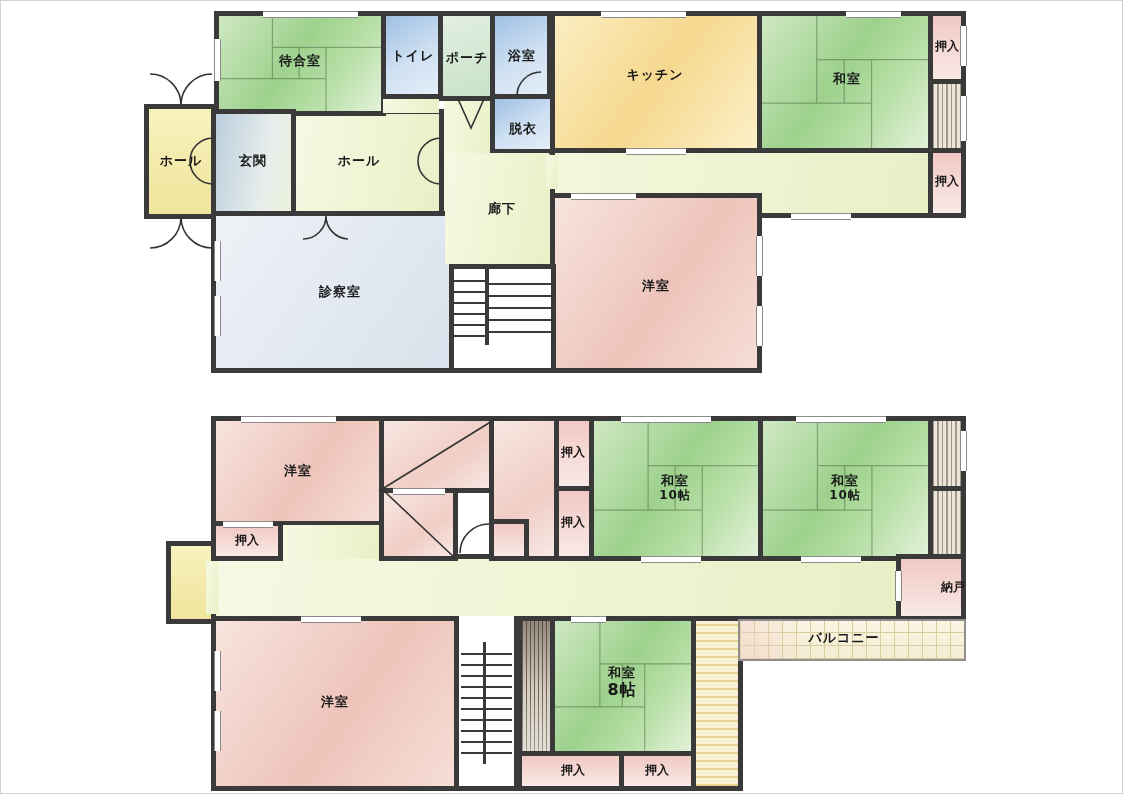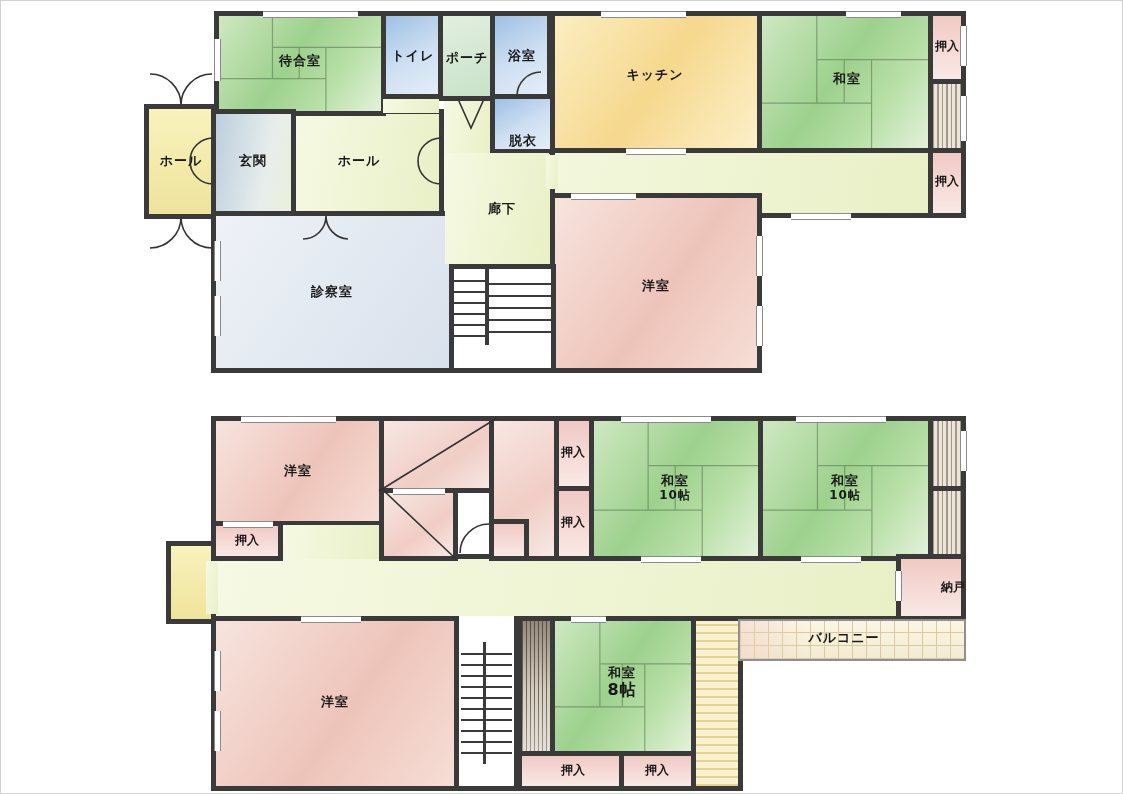--- a/index.html
+++ b/index.html
@@ -167,30 +167,30 @@
       M516,95 A24,24 0 0 1 540,71
       M459,552 A29,29 0 0 1 488,523
       M457,98 L470,127 L483,98"></path>
     <path d="M378,490 L496,417 M382,489 L455,558"></path>
   </svg>
 
   <div class="lbl" style="left:299px;top:60px">待合室</div>
   <div class="lbl" style="left:412px;top:55px">トイレ</div>
   <div class="lbl" style="left:466px;top:57px">ポーチ</div>
   <div class="lbl" style="left:521px;top:55px">浴室</div>
-  <div class="lbl" style="left:522px;top:140px">脱衣</div>
+  <div class="lbl" style="left:522px;top:128px">脱衣</div>
   <div class="lbl" style="left:654px;top:74px">キッチン</div>
   <div class="lbl" style="left:846px;top:78px">和室</div>
   <div class="lbl s" style="left:946px;top:46px">押入</div>
   <div class="lbl s" style="left:946px;top:181px">押入</div>
   <div class="lbl" style="left:180px;top:160px">ホール</div>
   <div class="lbl" style="left:252px;top:160px">玄関</div>
   <div class="lbl" style="left:358px;top:160px">ホール</div>
   <div class="lbl" style="left:501px;top:208px">廊下</div>
-  <div class="lbl" style="left:331px;top:291px">診察室</div>
+  <div class="lbl" style="left:339px;top:291px">診察室</div>
   <div class="lbl" style="left:655px;top:285px">洋室</div>
 
   <div class="lbl" style="left:297px;top:470px">洋室</div>
   <div class="lbl s" style="left:246px;top:540px">押入</div>
   <div class="lbl s" style="left:572px;top:452px">押入</div>
   <div class="lbl s" style="left:572px;top:522px">押入</div>
   <div class="lbl" style="left:674px;top:487px">
     <div>和室</div>
     <div class="s" style="font-size:12px">10帖</div>
   </div>

